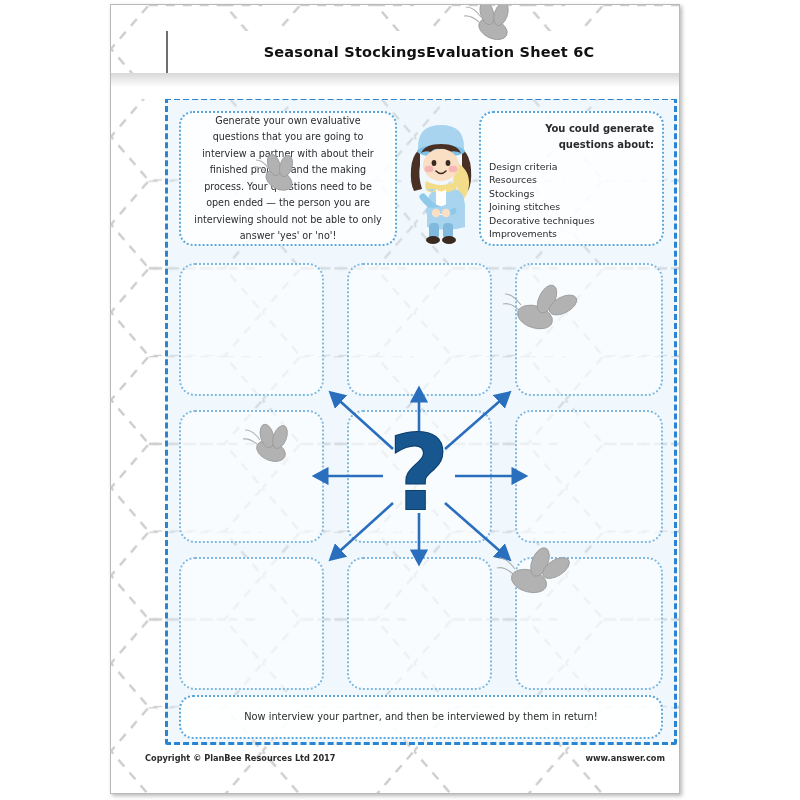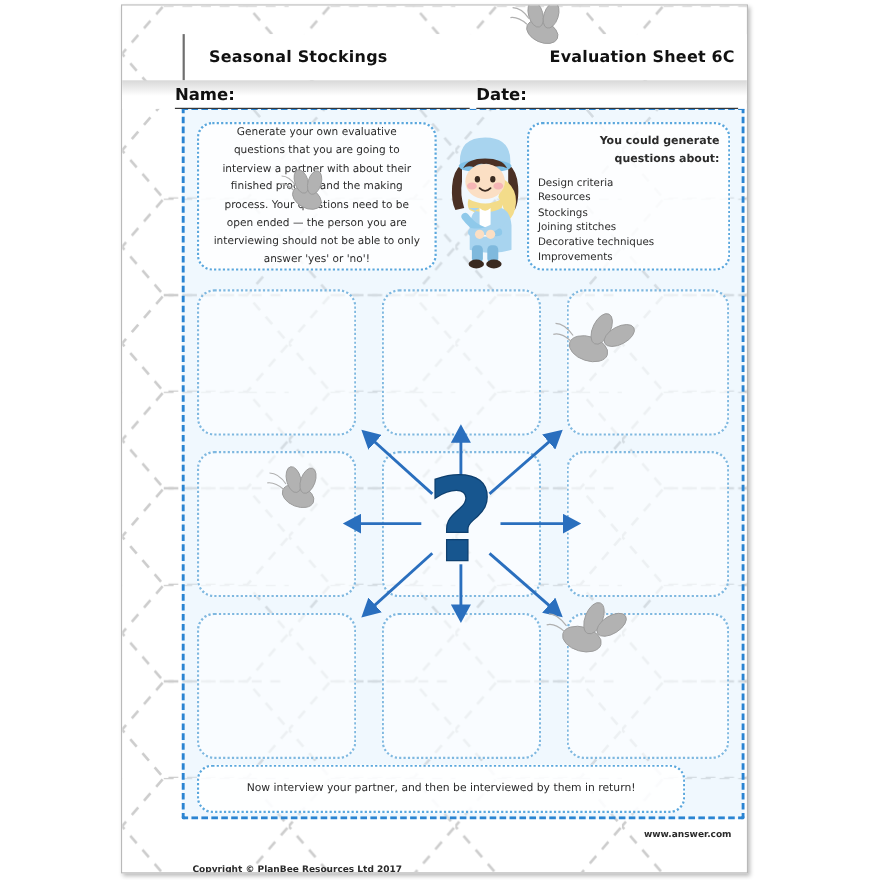--- a/index.html
+++ b/index.html
@@ -48,21 +48,21 @@
     left: 55px;
     top: 26px;
     width: 518px;
     height: 42px;
     background: #ffffff;
     border-left: 2px solid #6f6f6f;
     box-sizing: border-box;
     z-index: 4;
     display: flex;
     align-items: center;
-    justify-content: space-between;
+    justify-content: center;
     padding: 0 16px 0 22px;
   }
   .title-left, .title-right {
     font-family: "DejaVu Sans", sans-serif;
     font-weight: bold;
     font-size: 14.5px;
     color: #111111;
     letter-spacing: 0.2px;
     white-space: nowrap;
   }
@@ -214,21 +214,21 @@
   .bee {
     position: absolute;
     z-index: 8;
     pointer-events: none;
   }
 
   
   .closing-box {
     left: 68px;
     top: 690px;
-    width: 444px;
+    width: 484px;
     height: 44px;
     display: flex;
     align-items: center;
     justify-content: center;
     background: rgba(255,255,255,0.88);
   }
   .closing-text {
     font-family: "DejaVu Sans", sans-serif;
     font-size: 9.8px;
     line-height: 16px;
@@ -247,21 +247,21 @@
   }
   .footer-left, .footer-right {
     position: absolute;
     top: 0;
     font-family: "DejaVu Sans", sans-serif;
     font-size: 8.2px;
     font-weight: bold;
     color: #2b2b2b;
     white-space: nowrap;
   }
-  .footer-left { left: 64px; margin-top: 32px; }
+  .footer-left { left: 34px; }
   .footer-right { right: 14px; }
 </style>
 </head>
 <body>
 
 <div id="stage">
 
   <div id="sheet">
 
     <svg class="hexbg" viewBox="0 0 570 790" preserveAspectRatio="none">
@@ -279,26 +279,20 @@
     </svg>
 
     <div class="blue-frame"></div>
 
     <div class="title-band">
       <span class="title-left">Seasonal Stockings</span>
       <span class="title-right">Evaluation Sheet 6C</span>
     </div>
 
     <div class="namedate-band"></div>
-    <div class="namedate-row">
-      <span class="nd-label nd-name">Name:</span>
-      <span class="nd-label nd-date">Date:</span>
-      <span class="nd-rule-a"></span>
-      <span class="nd-rule-b"></span>
-    </div>
 
     <div class="dotbox instr-box">
       <div class="instr-text">Generate your own evaluative questions that you are going to interview a partner with about their finished product and the making process. Your questions need to be open ended — the person you are interviewing should not be able to only answer 'yes' or 'no'!</div>
     </div>
 
     <div class="dotbox prompt-box">
       <div class="prompt-head">You could generate questions about:</div>
       <ul class="prompt-list">
         <li>Design criteria</li>
         <li>Resources</li>

